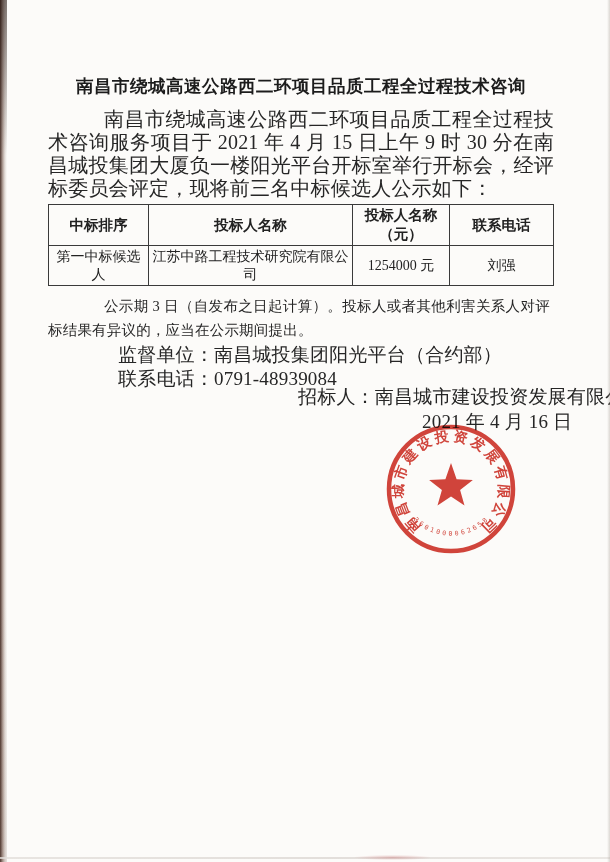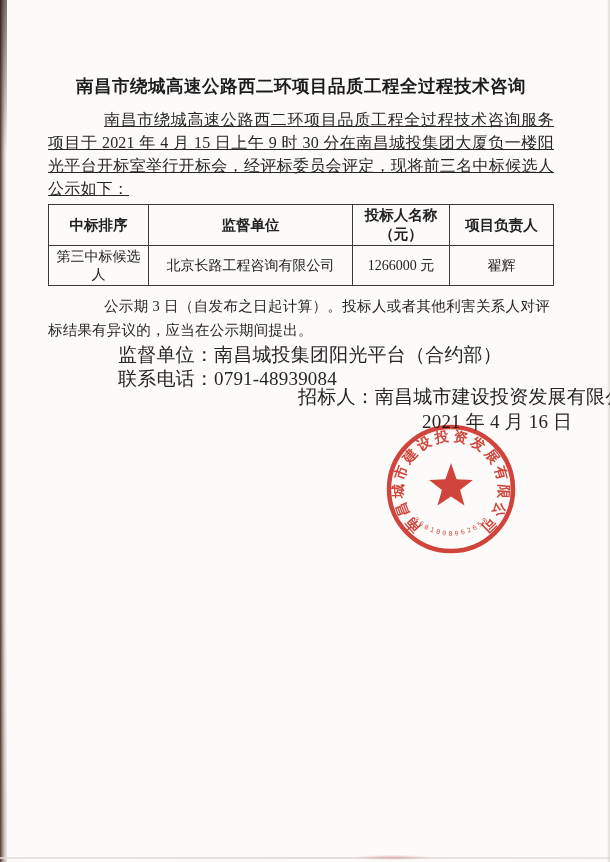--- a/index.html
+++ b/index.html
@@ -43,26 +43,25 @@
   .doc-title{
     text-align:center;
     font-size:17.5px;
     font-weight:bold;
     line-height:32px;
     letter-spacing:.5px;
     color:#1c1c1c;
   }
   .intro{
     margin:6px 0 0 0;
-    font-size:16px;
+    font-size:20px;
     line-height:23px;
     text-align:justify;
     text-indent:56px;
     letter-spacing:.2px;
-    text-decoration:underline;
   }
 
   table.bid-table{
     width:100%;
     margin-top:4px;
     border-collapse:collapse;
     table-layout:fixed;
   }
   .bid-table th,.bid-table td{
     border:1.4px solid #3a3a3a;
@@ -136,31 +135,31 @@
   <table class="bid-table">
     <colgroup>
       <col style="width:19.8%">
       <col style="width:40.4%">
       <col style="width:19.2%">
       <col style="width:20.6%">
     </colgroup>
     <thead>
       <tr>
         <th>中标排序</th>
-        <th>监督单位</th>
+        <th>投标人名称</th>
         <th>投标人名称（元）</th>
-        <th>项目负责人</th>
+        <th>联系电话</th>
       </tr>
     </thead>
     <tbody>
       <tr>
-        <td>第三中标候选人</td>
-        <td>北京长路工程咨询有限公司</td>
-        <td>1266000 元</td>
-        <td>翟辉</td>
+        <td>第一中标候选人</td>
+        <td>江苏中路工程技术研究院有限公司</td>
+        <td>1254000 元</td>
+        <td>刘强</td>
       </tr>
     </tbody>
   </table>
 
   <p class="notice">公示期 3 日（自发布之日起计算）。投标人或者其他利害关系人对评标结果有异议的，应当在公示期间提出。</p>
 
   <div class="line supervisor">监督单位：南昌城投集团阳光平台（合约部）</div>
   <div class="line phone">联系电话：0791-48939084</div>
   <div class="line tenderer">招标人：南昌城市建设投资发展有限公司</div>
   <div class="line dateline">2021 年 4 月 16 日</div>

